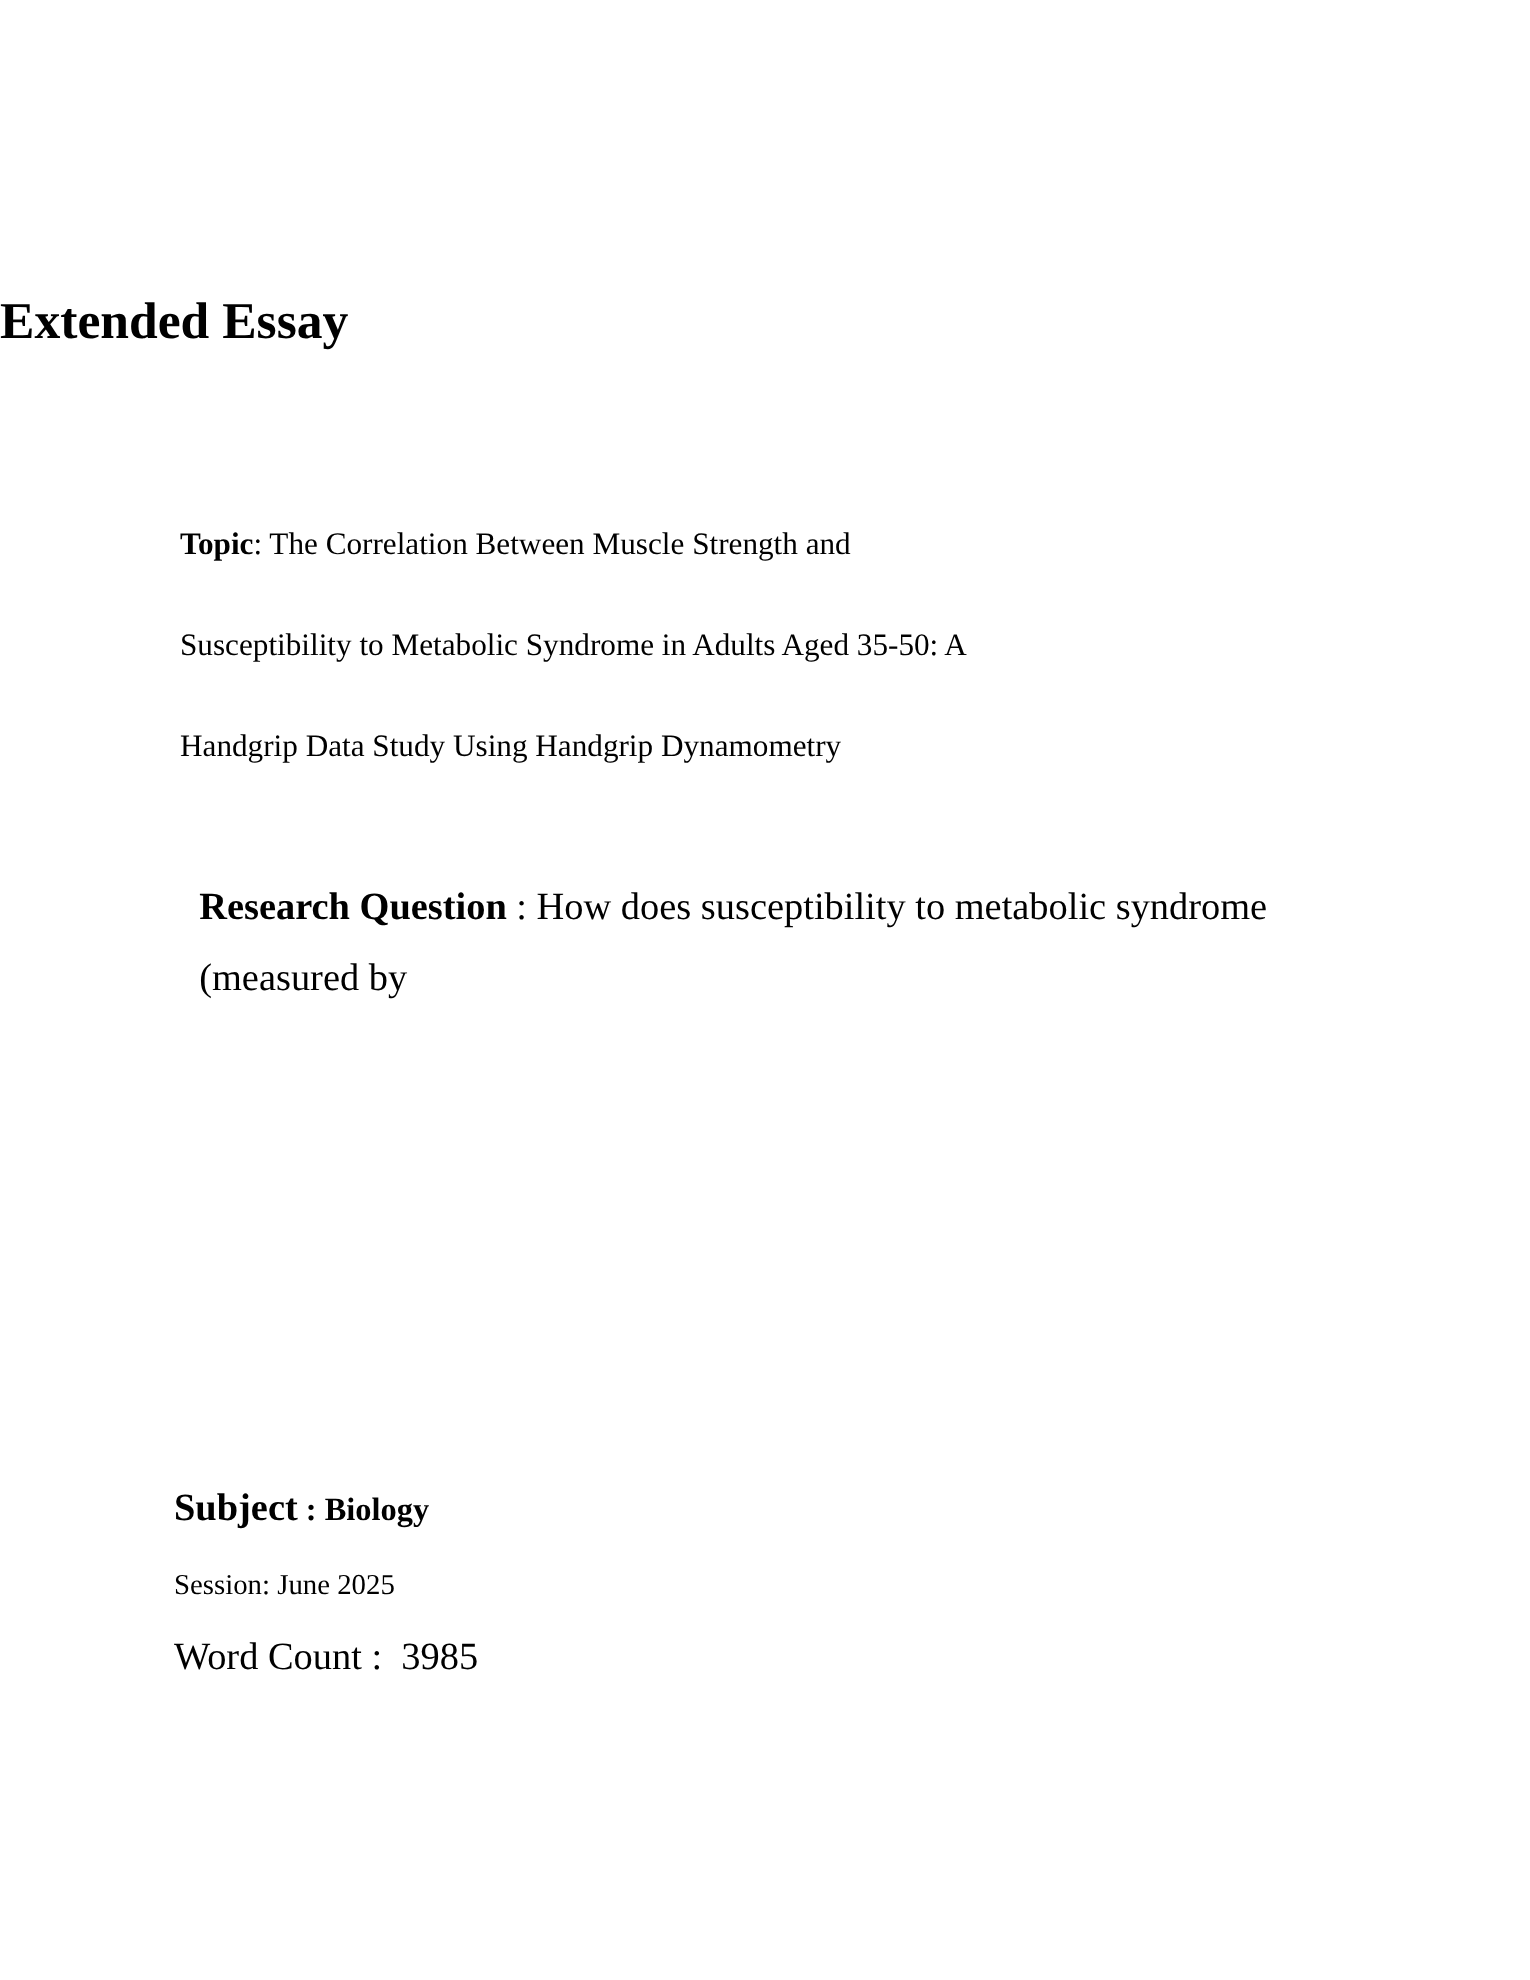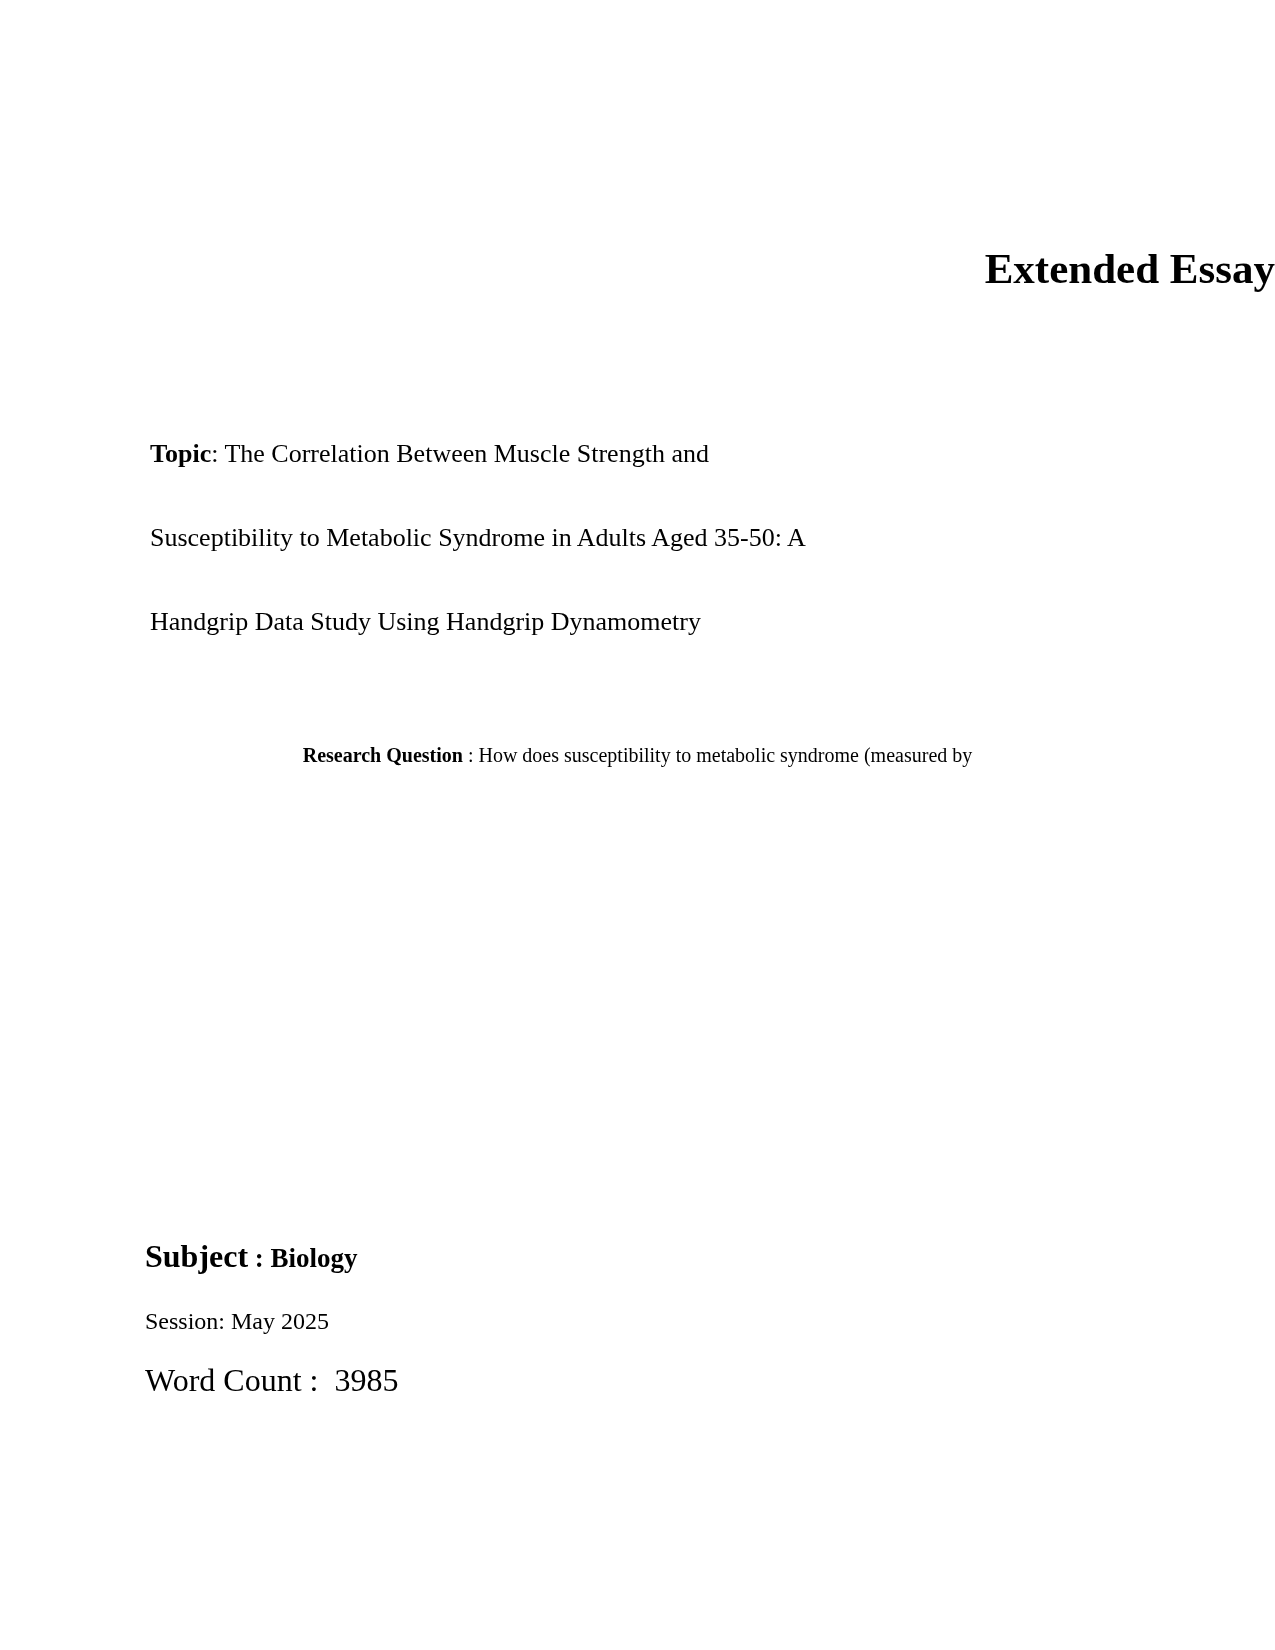--- a/index.html
+++ b/index.html
@@ -14,44 +14,44 @@
     background: #ffffff;
     color: #000000;
     font-family: "Liberation Serif", serif;
     overflow: hidden;
   }
   .doc-title {
     position: absolute;
     top: 243px;
     left: 0;
     width: 100%;
-    text-align: right;
+    text-align: left;
     font-size: 43px;
     font-weight: bold;
     line-height: 52px;
   }
   .topic-block {
     position: absolute;
     top: 412px;
     left: 150px;
     width: 975px;
     text-align: left;
     font-size: 26px;
     line-height: 84px;
   }
   .topic-block .bold-prefix {
     font-weight: bold;
   }
   .rq-block {
     position: absolute;
     top: 726px;
-    left: 150px;
+    left: 166px;
     width: 975px;
-    text-align: center;
-    font-size: 20px;
+    text-align: left;
+    font-size: 32px;
     line-height: 59px;
   }
   .rq-block .bold-prefix {
     font-weight: bold;
   }
   .pre {
     white-space: pre-wrap;
   }
   .subject-line {
     position: absolute;
@@ -91,17 +91,17 @@
     <div>Susceptibility to Metabolic Syndrome in Adults Aged 35-50: A</div>
     <div>Handgrip Data Study Using Handgrip Dynamometry</div>
   </div>
 
   <div class="rq-block">
     <div><span class="bold-prefix pre">Research Question</span><span class="pre"> : How does susceptibility to metabolic syndrome (measured by</span></div>
   </div>
 
   <div class="subject-line"><span>Subject</span><span class="subject-rest pre"> : Biology</span></div>
 
-  <div class="session-line">Session: May 2025</div>
+  <div class="session-line">Session: June 2025</div>
 
   <div class="wordcount-line pre">Word Count :  3985</div>
 
 </div>
 
 </body></html>

